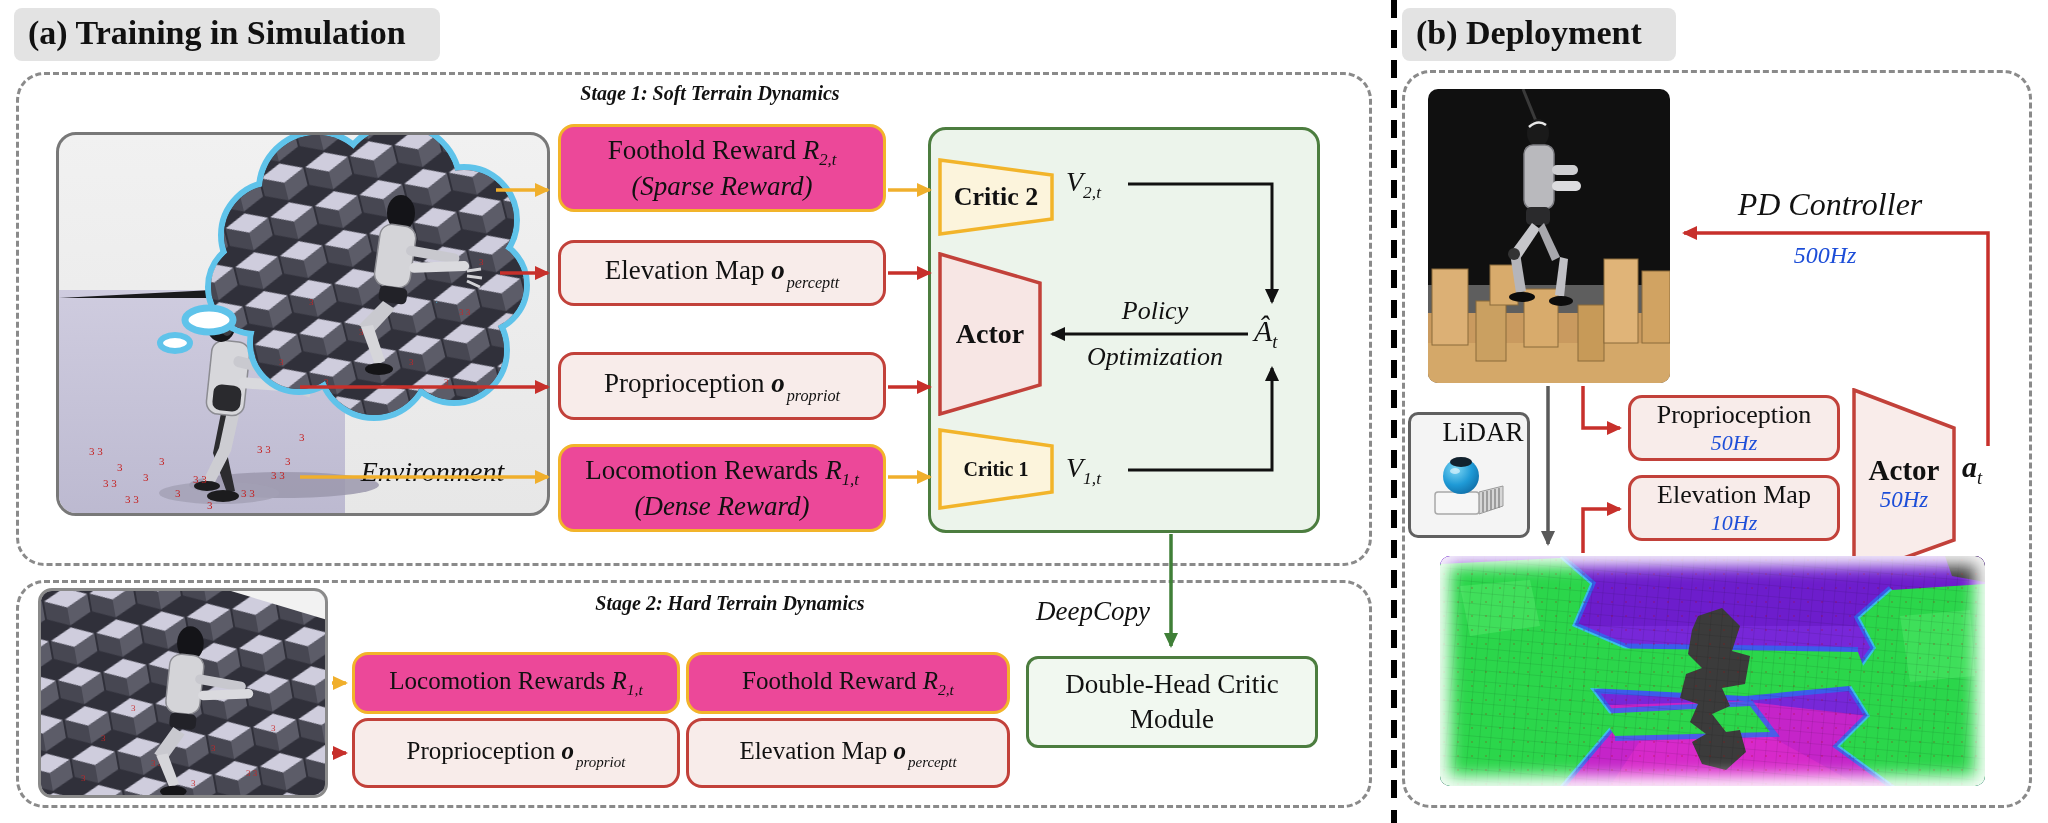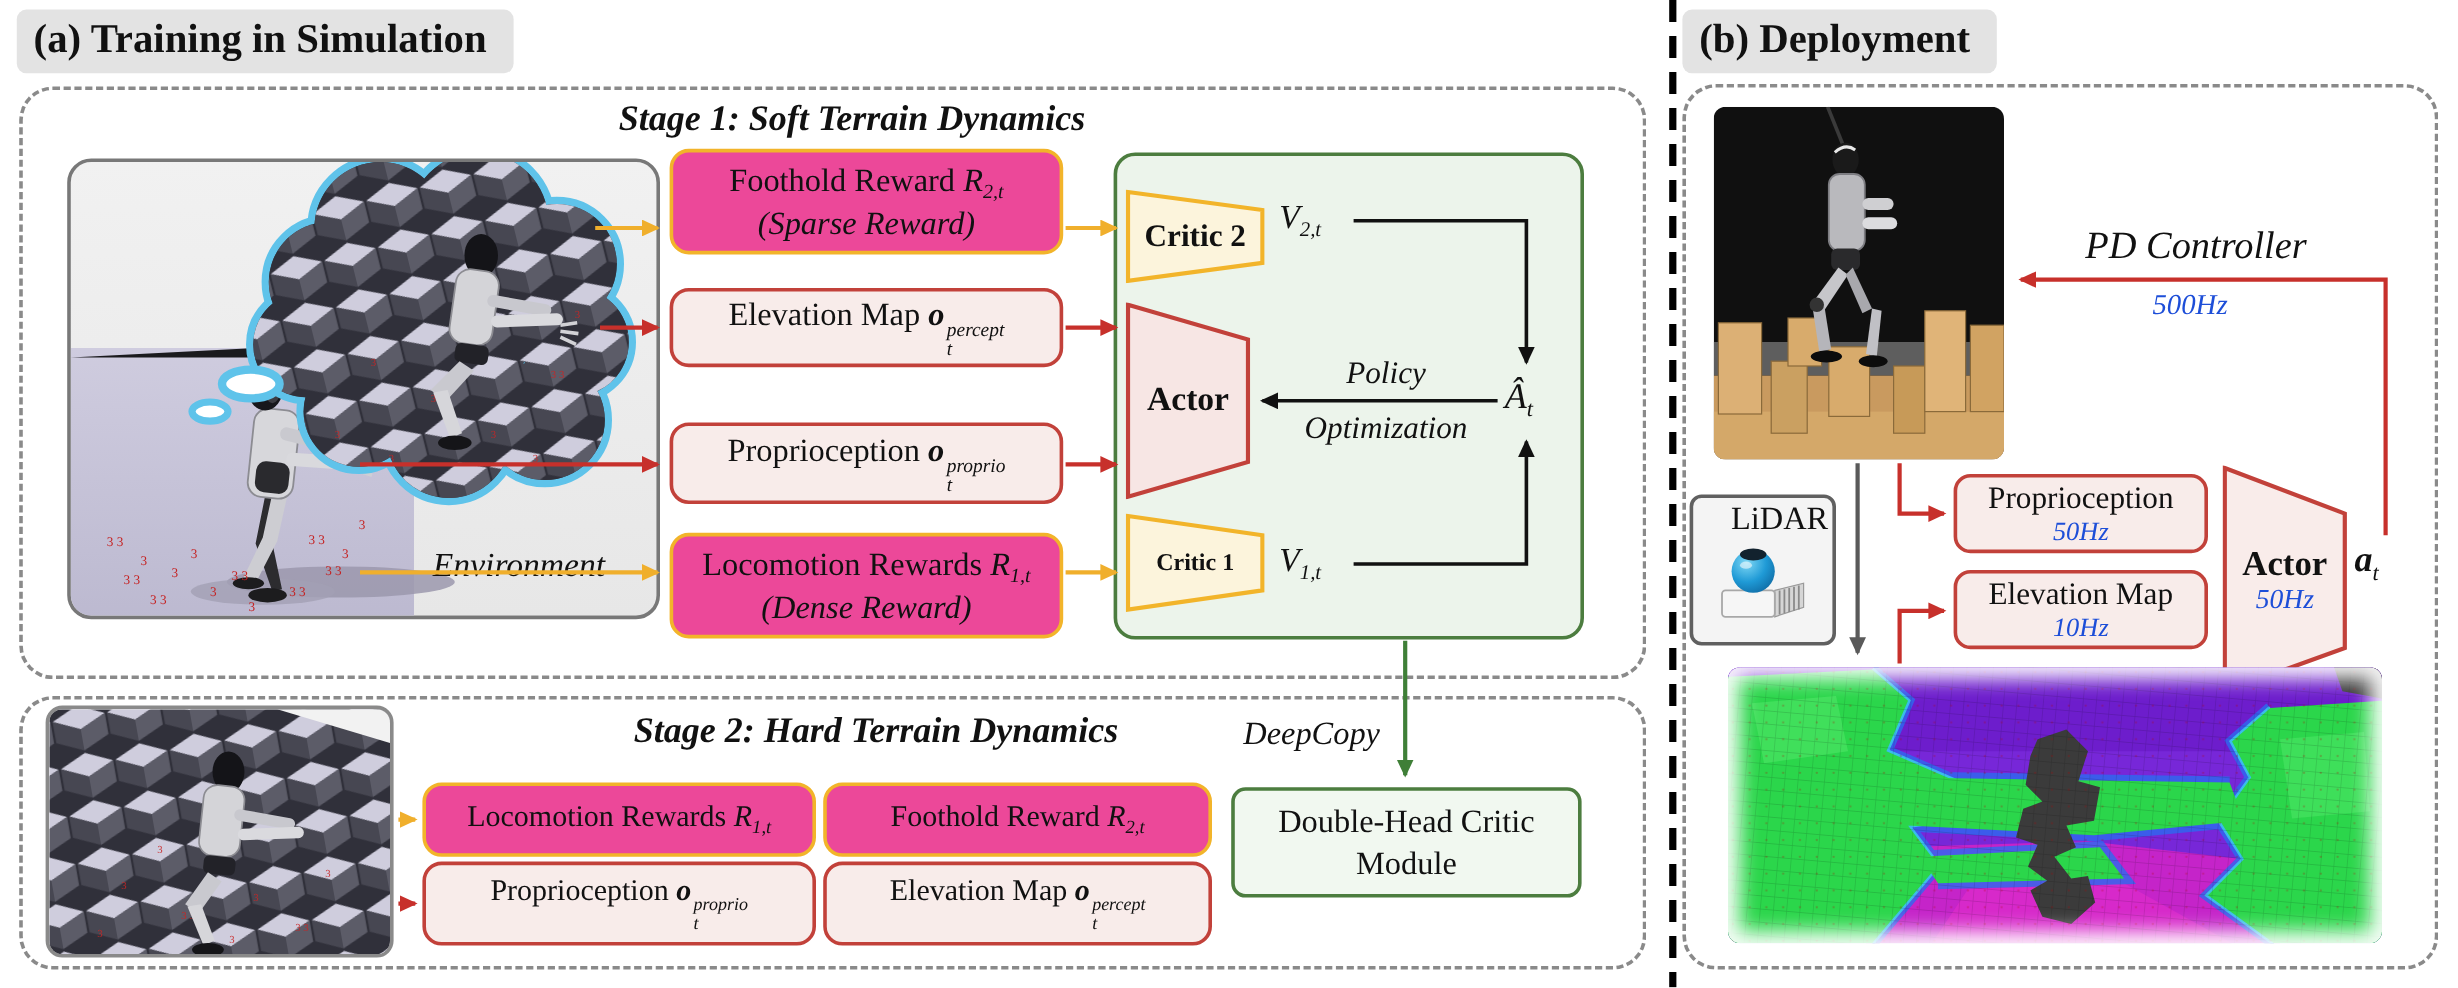--- a/index.html
+++ b/index.html
@@ -2,31 +2,31 @@
 <html><head>
 <meta charset="utf-8">
 <style>
   html,body{margin:0;padding:0;background:#fff;}
   body{font-family:"Liberation Serif","DejaVu Serif",serif;color:#111;}
   .canvas{position:relative;width:2048px;height:823px;background:#fff;overflow:hidden;}
 
   
   .abs{position:absolute;}
   .dashedbox{position:absolute;border:3px dashed #8A8A8A;border-radius:28px;box-sizing:border-box;}
-  .ph{position:absolute;background:#E3E3E3;border-radius:8px;font-weight:bold;font-size:34px;line-height:1.25;padding:4px 22px 6px 14px;white-space:nowrap;}
-  .stitle{position:absolute;font-weight:bold;font-style:italic;font-size:30px;text-align:center;white-space:nowrap;}
+  .ph{position:absolute;background:#E3E3E3;border-radius:8px;font-weight:bold;font-size:34px;line-height:1.25;padding:4px 34px 6px 14px;white-space:nowrap;}
+  .stitle{position:absolute;font-weight:bold;font-style:italic;font-size:20px;text-align:center;white-space:nowrap;}
   .bx{position:absolute;box-sizing:border-box;display:flex;flex-direction:column;align-items:center;justify-content:center;text-align:center;border-radius:16px;line-height:1.2;background:#fff;}
   .bx.yellow{border:3.5px solid #F2B42A;background:#ec4899;}
   .bx.red{border:3.5px solid #C2413A;background:#F8ECEA;}
   .fs27{font-size:27px;} .fs25{font-size:25px;} .fs26{font-size:26px;}
   .it{font-style:italic;}
   sub{font-size:0.62em;font-style:italic;}
   .mv{font-style:italic;}
   .mvb{font-style:italic;font-weight:bold;}
-  .stk{display:inline-flex;flex-direction:column;align-items:flex-start;font-size:0.60em;line-height:1.02;vertical-align:-0.55em;margin-left:2px;font-style:italic;}
+  .stk{display:inline-flex;flex-direction:row;align-items:flex-start;font-size:0.60em;line-height:1.02;vertical-align:-0.55em;margin-left:2px;font-style:italic;}
   .gpanel{position:absolute;background:#ECF4EB;border:3px solid #4C7D3F;border-radius:18px;box-sizing:border-box;}
   .gbox{position:absolute;background:#F1F8F0;border:3px solid #4C7D3F;border-radius:12px;box-sizing:border-box;display:flex;flex-direction:column;align-items:center;justify-content:center;font-size:27px;line-height:1.3;text-align:center;}
   .trap{position:absolute;}
   .trap svg{position:absolute;left:0;top:0;}
   .trap .tl{position:absolute;inset:0;display:flex;flex-direction:column;align-items:center;justify-content:center;font-weight:bold;text-align:center;}
   .mathlab{position:absolute;font-size:28px;white-space:nowrap;}
   .hz{color:#1d4ed8;font-style:italic;}
   .overlay{position:absolute;left:0;top:0;pointer-events:none;}
   .divider{position:absolute;left:1391px;top:0;width:6px;height:823px;background:repeating-linear-gradient(to bottom,#000 0 18px,transparent 18px 30px);}
   .envbox{position:absolute;left:56px;top:132px;width:494px;height:384px;background:linear-gradient(#f1f1f1,#e7e7e7);border:3px solid #787878;border-radius:20px;box-sizing:border-box;overflow:hidden;}

